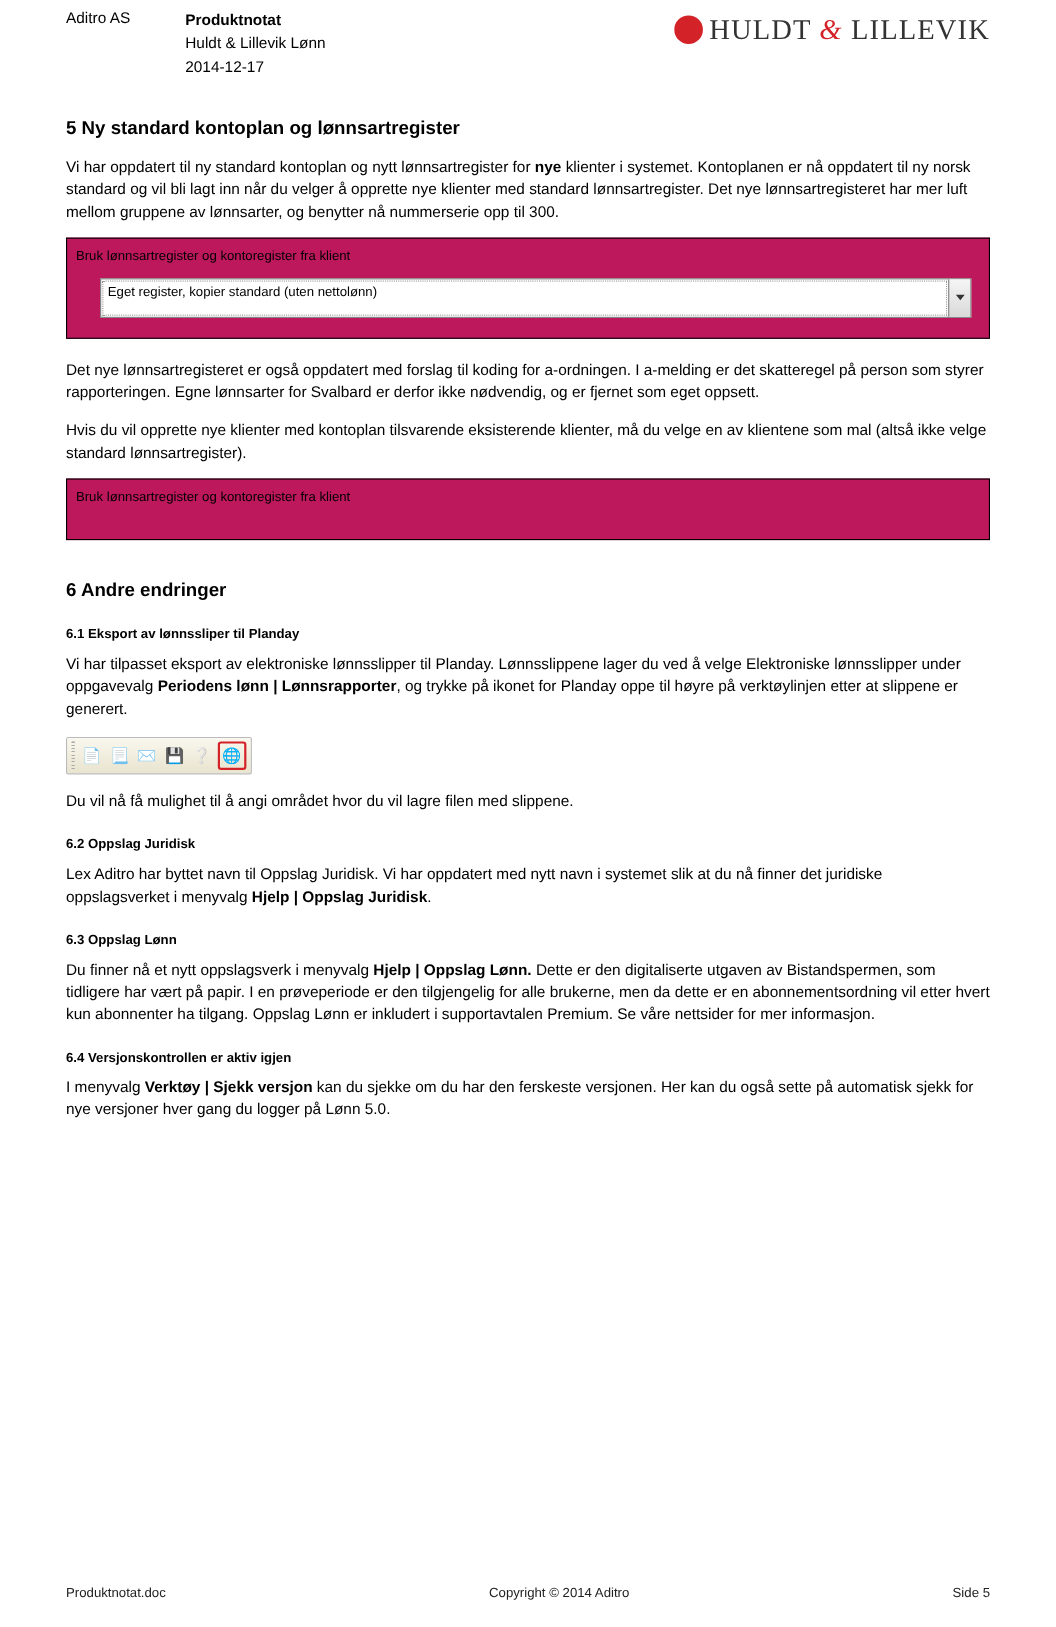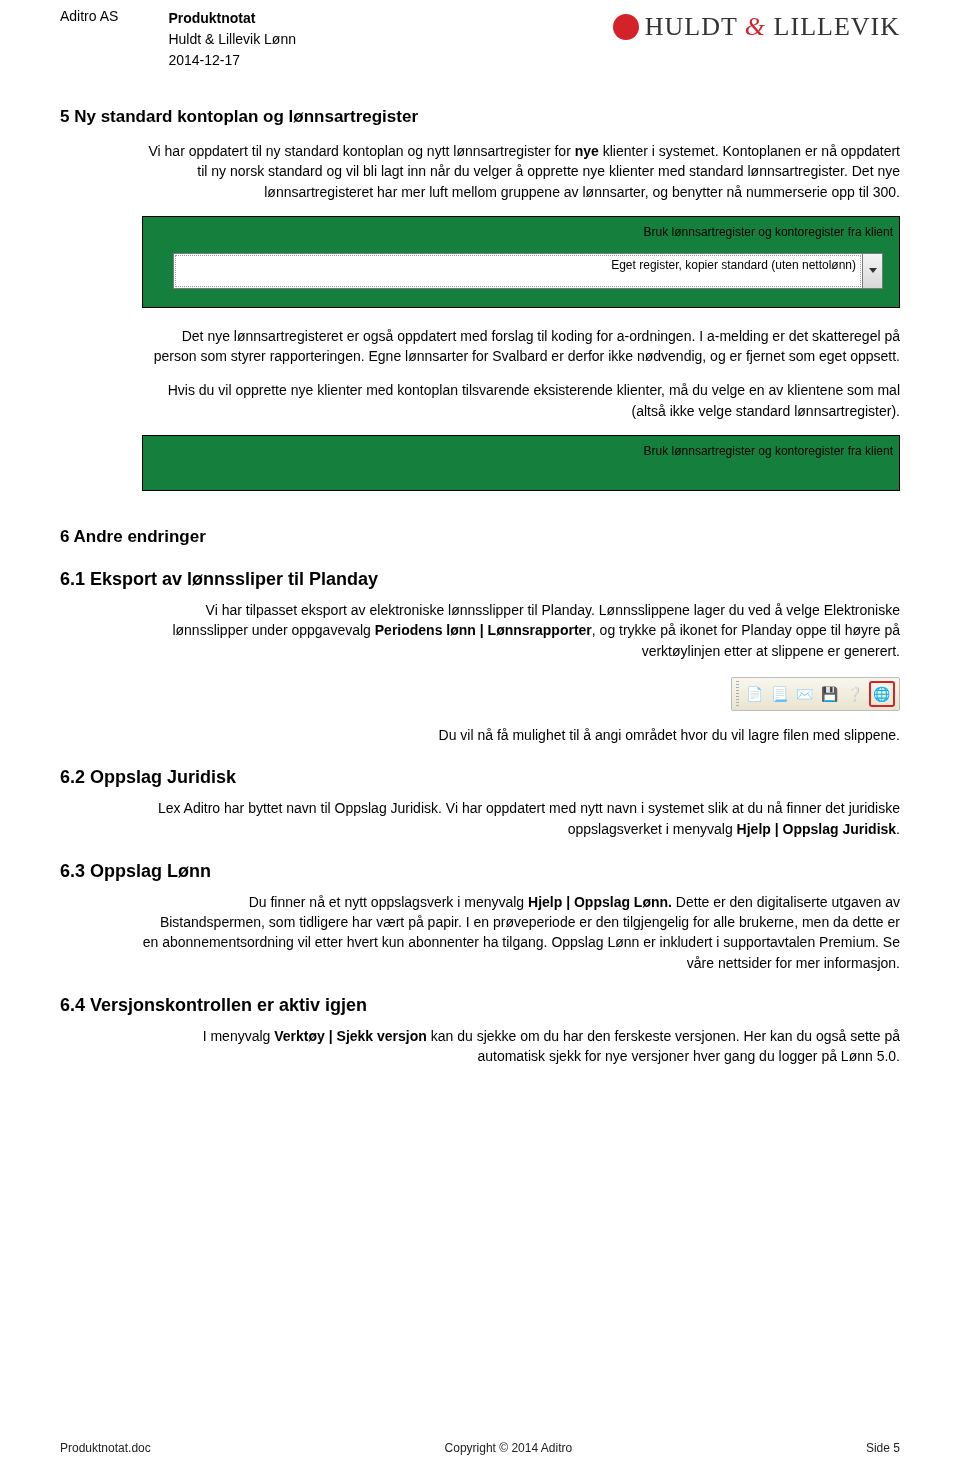--- a/index.html
+++ b/index.html
@@ -56,35 +56,33 @@
   .logo-amp {
     color: #d42229;
     font-style: italic;
   }
   h1.section {
     font-size: 17px;
     font-weight: bold;
     margin: 36px 0 14px 0;
   }
   h2.subsection {
-    font-size: 18px;
+    font-size: 12px;
     font-weight: bold;
     margin: 22px 0 10px 0;
   }
   .body-block {
-    margin-left: 82px;
-    text-align: right;
   }
   .para {
     margin-bottom: 14px;
     line-height: 1.45;
   }
   .screenshot-box {
     border: 1px solid #000;
-    background: #15803d;
+    background: #be185d;
     padding: 6px 6px 18px 6px;
     margin: 0 0 18px 0;
     font-family: Tahoma, sans-serif;
     font-size: 12px;
     color: #000;
   }
   .screenshot-label {
     margin: 2px 0 14px 2px;
     font-size: 12px;
   }

